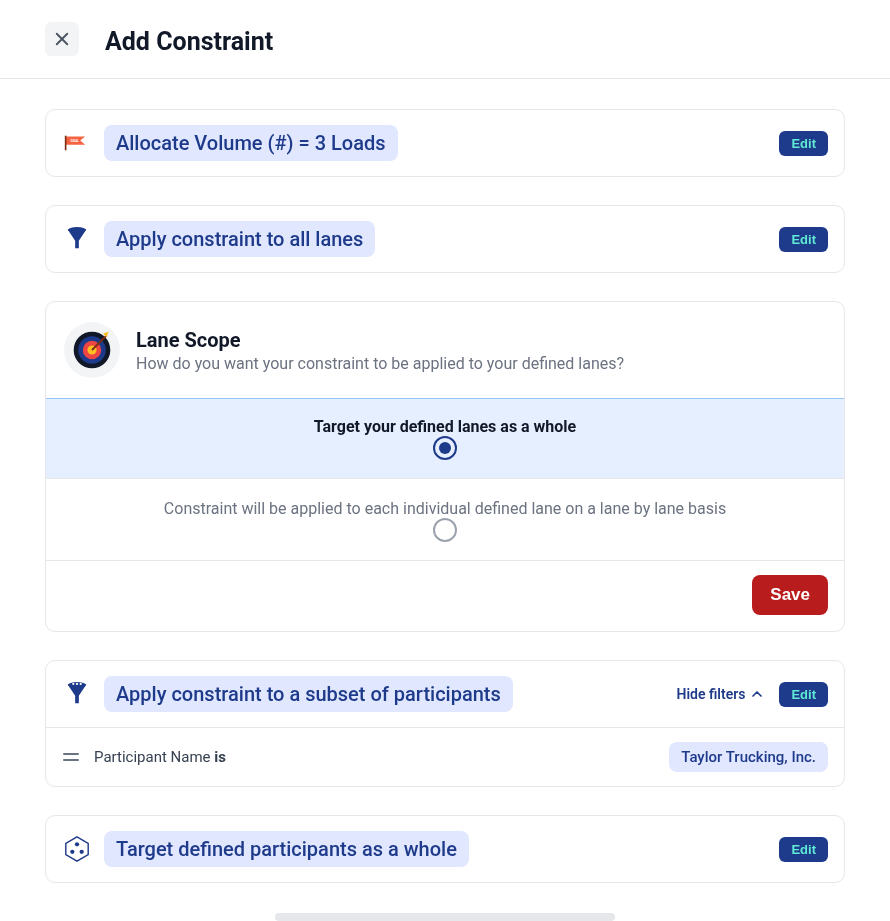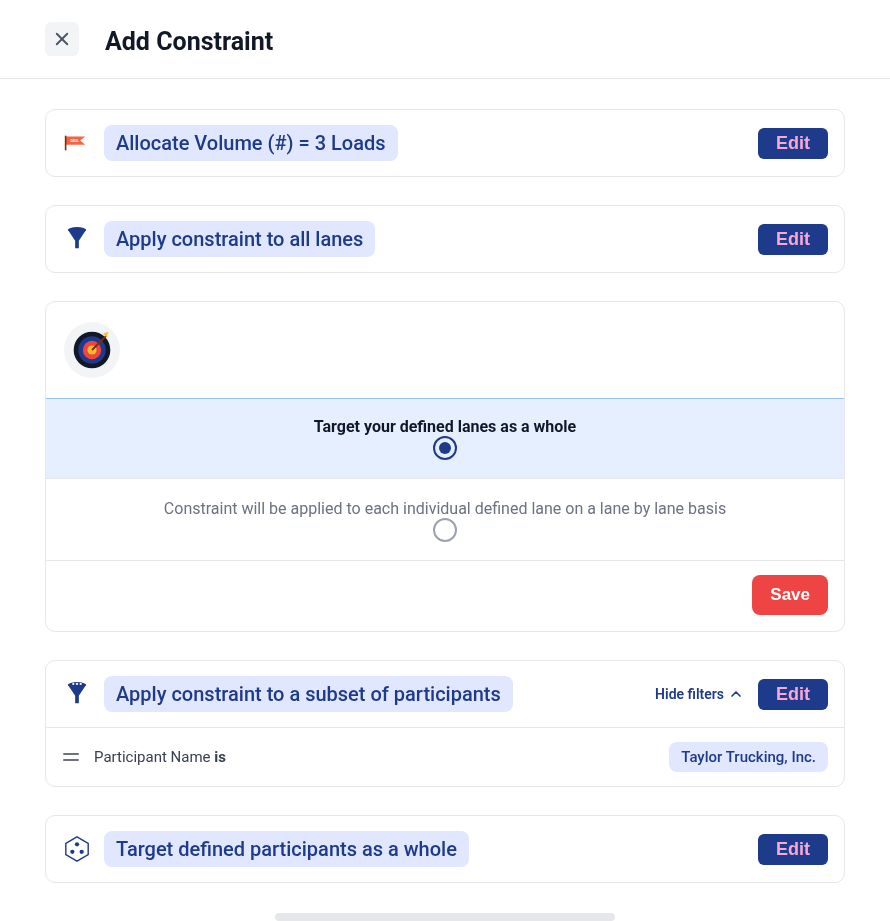--- a/index.html
+++ b/index.html
@@ -70,30 +70,30 @@
     color: #1e3a8a;
     font-size: 20px;
     font-weight: 500;
     padding: 6px 12px;
     border-radius: 8px;
     display: inline-block;
   }
   .spacer { flex: 1; }
   .edit-btn {
     background: #1e3a8a;
-    color: #f9a8d4;
+    color: #5eead4;
     border: none;
     border-radius: 6px;
-    font-size: 18px;
+    font-size: 13px;
     font-weight: 600;
-    padding: 5px 18px;
+    padding: 5px 12px;
     cursor: pointer;
   }
   .save-btn {
-    background: #ef4444;
+    background: #b91c1c;
     color: #fff;
     border: none;
     border-radius: 8px;
     font-size: 17px;
     font-weight: 600;
     padding: 10px 18px;
     cursor: pointer;
   }
   .save-row {
     display: flex;
@@ -273,20 +273,24 @@
         <div class="scope-icon">
           <svg class="target-svg" viewBox="0 0 48 48">
             <circle cx="24" cy="24" r="20" fill="#111827"></circle>
             <circle cx="24" cy="24" r="15" fill="#1e3a8a"></circle>
             <circle cx="24" cy="24" r="10" fill="#ef4444"></circle>
             <circle cx="24" cy="24" r="5" fill="#fbbf24"></circle>
             <line x1="24" y1="24" x2="40" y2="8" stroke="#7c2d12" stroke-width="2"></line>
             <polygon points="36,6 42,4 40,10" fill="#fbbf24"></polygon>
           </svg>
         </div>
+        <div>
+          <div class="scope-title">Lane Scope</div>
+          <div class="scope-sub">How do you want your constraint to be applied to your defined lanes?</div>
+        </div>
       </div>
 
       <div class="option selected">
         <div class="option-text">
           <div class="option-title">Target your defined lanes as a whole</div>
         </div>
         <div class="radio checked"></div>
       </div>
 
       <div class="option">

